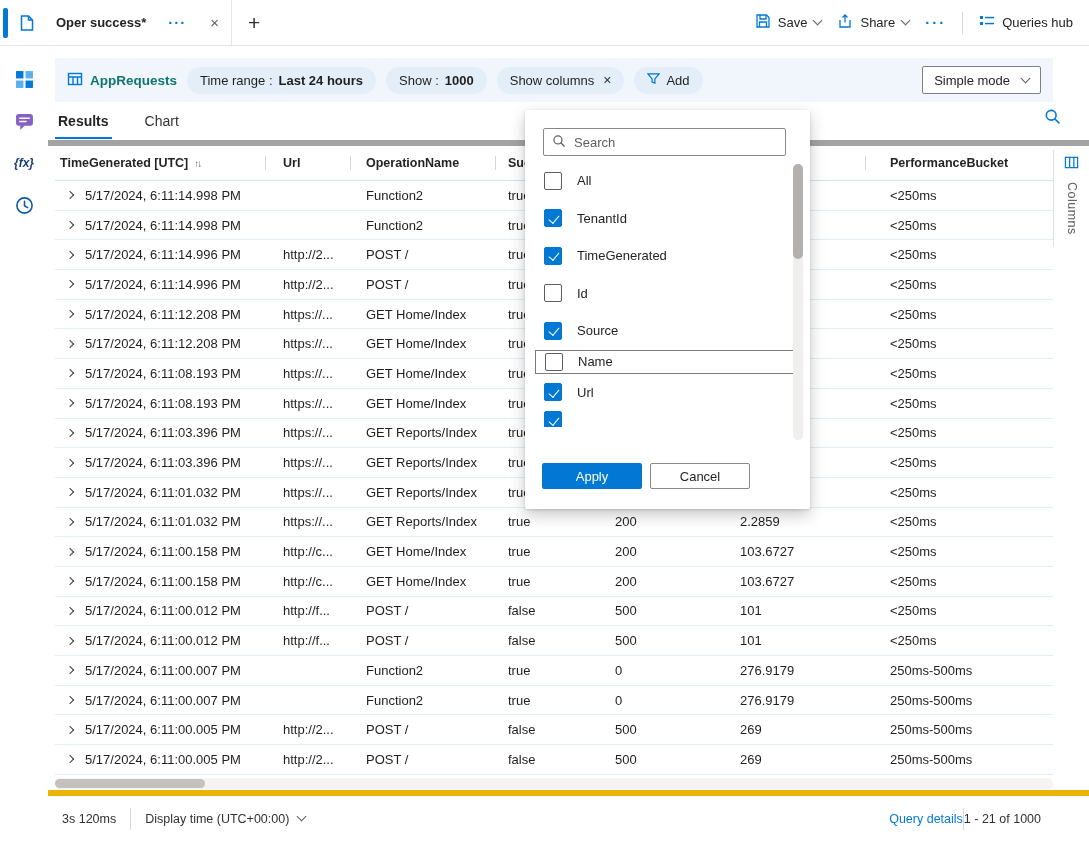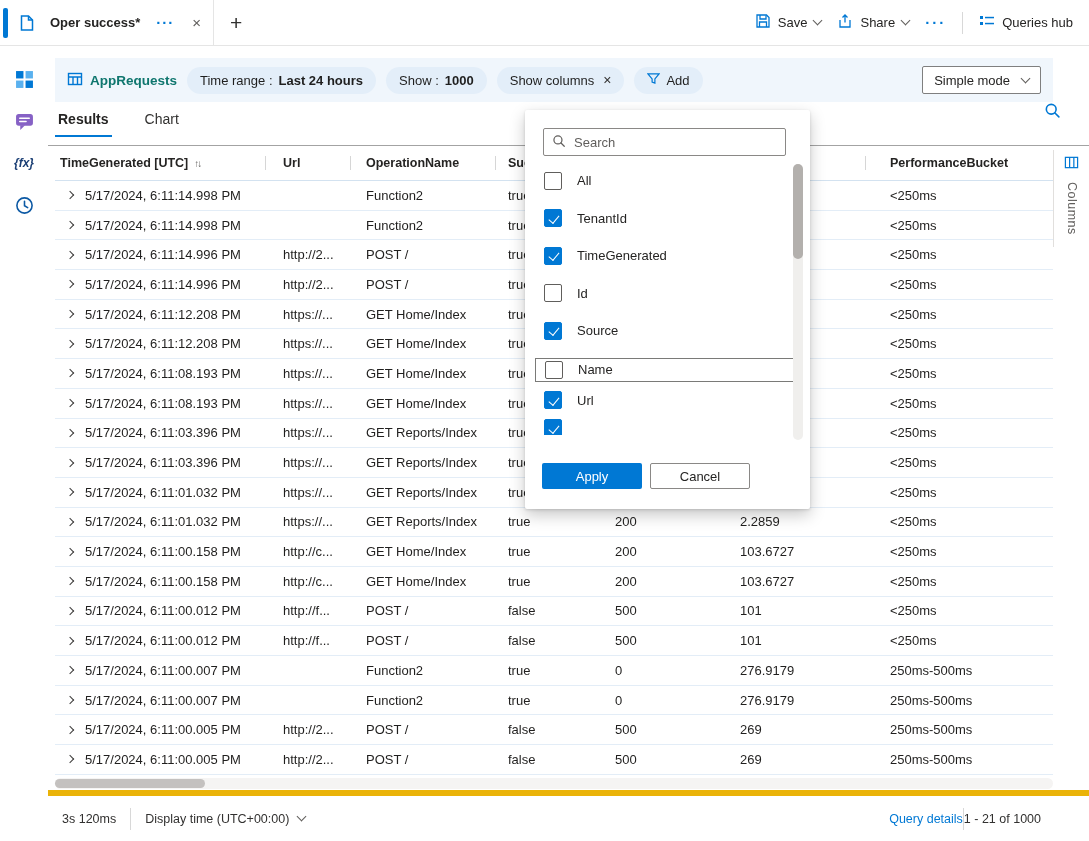--- a/index.html
+++ b/index.html
@@ -2,21 +2,21 @@
 <html><head>
 <meta charset="utf-8">
 <style>
   *{box-sizing:border-box;margin:0;padding:0}
   html,body{width:1089px;height:841px;overflow:hidden;background:#fff;
     font-family:"Liberation Sans",sans-serif;font-size:13px;color:#252423}
 
   
   .topbar{height:46px;display:flex;align-items:center;border-bottom:1px solid #e5e5e5;background:#fff;position:relative;z-index:5}
   .accent{width:5px;height:30px;background:#0078d4;border-radius:2px;margin-left:3px;flex:none}
-  .tab{height:100%;display:flex;align-items:center;gap:16px;padding:0 10px 0 12px;border-right:1px solid #e5e5e5}
+  .tab{height:100%;display:flex;align-items:center;gap:22px;padding:0 10px 0 12px;border-right:1px solid #e5e5e5}
   .tab-doc{flex:none;display:flex}
   .tab-title{font-weight:700;font-size:13px;color:#252423;white-space:nowrap}
   .tab-more{color:#0078d4;font-weight:700;letter-spacing:1px;font-size:15px;line-height:1}
   .tab-close{color:#605e5c;font-size:15px;padding:0 2px;line-height:1}
   .newtab{color:#323130;font-size:21px;font-weight:400;margin-left:16px;line-height:1}
   .topbar-right{margin-left:auto;display:flex;align-items:center;gap:16px;padding-right:16px}
   .tb-item{display:flex;align-items:center;gap:7px;color:#252423;white-space:nowrap}
   .tb-more{color:#0078d4;font-weight:700;letter-spacing:2px;font-size:15px}
   .vdiv{width:1px;height:22px;background:#d8d8d8}
   .chev{width:7px;height:7px;border-right:1.5px solid #605e5c;border-bottom:1.5px solid #605e5c;transform:rotate(45deg);display:inline-block;margin-top:-4px}
@@ -29,21 +29,21 @@
   
   .main{position:absolute;left:48px;top:46px;right:0;bottom:0;display:flex;flex-direction:column}
 
   .querybar{margin:12px 36px 0 7px;height:44px;background:#f0f6fc;display:flex;align-items:center;gap:10px;padding:0 12px;flex:none}
   .apptable{display:flex;align-items:center;gap:7px;color:#0f766e;font-weight:700;font-size:13.5px;white-space:nowrap}
   .pill{height:27px;background:#e3eef9;border-radius:14px;display:inline-flex;align-items:center;gap:6px;padding:0 13px;color:#1f1f1f;white-space:nowrap}
   .pill .val{font-weight:700}
   .pill-x{font-size:14px;color:#323130;margin-left:3px;line-height:1}
   .mode-btn{margin-left:auto;height:28px;background:#fff;border:1px solid #7f7f7f;display:flex;align-items:center;gap:12px;padding:0 11px;border-radius:2px;color:#252423;white-space:nowrap}
 
-  .viewtabs{height:44px;display:flex;align-items:flex-start;padding-left:7px;border-bottom:1px solid #a3a3a3;flex:none}
+  .viewtabs{height:44px;display:flex;align-items:center;padding-left:7px;border-bottom:6px solid #a3a3a3;flex:none}
   .vtab{padding:9px 3px 10px;margin-right:30px;font-size:14px;color:#323130}
   .vtab.active{font-weight:700;color:#252423;border-bottom:2px solid #0078d4;padding-bottom:8px}
   .search-btn{margin-left:auto;margin-right:28px;margin-bottom:10px;color:#0078d4;display:flex}
 
   
   .ghead{display:grid;grid-template-columns:210px 85px 145px 105px 115px 150px 1fr;height:35px;align-items:center;margin:0 36px 0 7px;border-bottom:1px solid #d3e2f0;font-weight:700;font-size:12.5px;color:#252423;flex:none}
   .hc{position:relative;height:100%;display:flex;align-items:center;white-space:nowrap;overflow:hidden}
   .hc:not(:first-child)::before{content:"";position:absolute;left:0;top:10px;bottom:10px;width:1px;background:#d6d6d6}
   .h-time{padding-left:5px;gap:6px}
   .h-url{padding-left:18px}.h-op{padding-left:16px}.h-success{padding-left:13px}
@@ -77,21 +77,21 @@
     box-shadow:0 6px 16px rgba(0,0,0,.22),0 1px 3px rgba(0,0,0,.14);z-index:20;padding-bottom:20px}
   .dd-search{margin:18px 24px 6px 18px;height:28px;border:1px solid #8a8886;border-radius:2px;display:flex;align-items:center;gap:8px;padding:0 8px;color:#605e5c}
   .dd-search input{border:none;outline:none;width:100%;font-size:13px;font-family:inherit;color:#404040;background:transparent}
   .dd-search input::placeholder{color:#605e5c}
   .dd-list{position:relative;height:286px;overflow:hidden;margin-top:6px}
   .dd-item{height:37.5px;display:flex;align-items:center;gap:15px;padding-left:19px}
   .cb{width:18px;height:18px;border:1px solid #605e5c;border-radius:2px;flex:none;position:relative;background:#fff}
   .cb.checked{background:#0078d4;border-color:#0078d4}
   .cb.checked::after{content:"";position:absolute;left:6px;top:2.5px;width:4.5px;height:9px;border:solid #fff;border-width:0 1.8px 1.8px 0;transform:rotate(40deg)}
   .dd-label{color:#252423;font-size:13px}
-  .dd-item.drag{border:1px solid #7a7a78;margin:8px 14px 0 10px;padding-left:9px;height:24px;background:#fff}
+  .dd-item.drag{border:1px solid #7a7a78;margin:0 14px 0 10px;padding-left:9px;height:24px;background:#fff}
   .dd-item.partial{height:16px;overflow:hidden;align-items:flex-start}
   .dd-scroll{position:absolute;right:7px;top:2px;width:10px;height:276px;background:#f0efed;border-radius:5px}
   .dd-scroll-thumb{position:absolute;top:0;left:0;right:0;height:95px;background:#b3b0ad;border-radius:5px}
   .dd-buttons{display:flex;gap:8px;padding:15px 0 0 17px}
   .btn-apply{width:100px;height:26px;background:#0078d4;color:#fff;border:none;border-radius:2px;font-size:13px;font-family:Liberation Sans, sans-serif}
   .btn-cancel{width:100px;height:26px;background:#fff;border:1px solid #8a8886;border-radius:2px;font-size:13px;font-family:inherit;color:#252423}
 </style>
 </head>
 <body>
 

